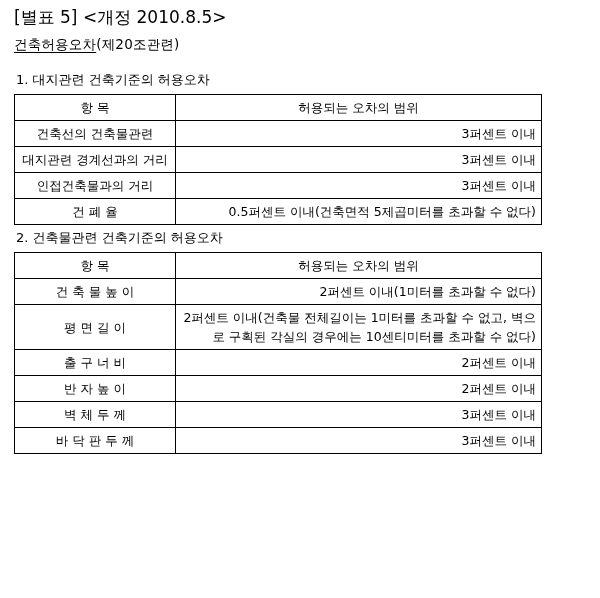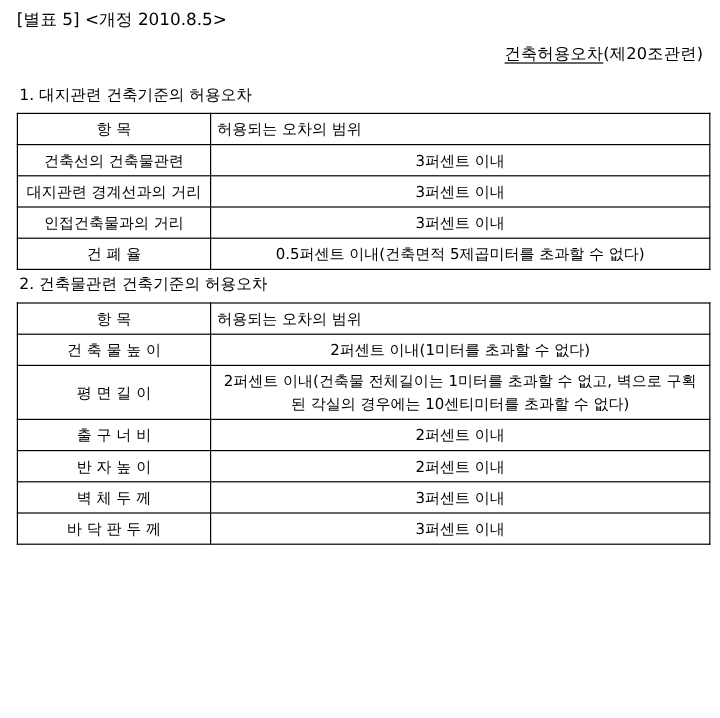--- a/index.html
+++ b/index.html
@@ -15,67 +15,67 @@
     font-size: 12.5px;
   }
   .page {
     position: relative;
     width: 600px;
     height: 598px;
     box-sizing: border-box;
     padding: 8px 14px 0 14px;
   }
   .header-line {
-    font-size: 14px;
+    font-size: 17px;
     margin: 0 0 0 0;
     line-height: 18px;
     white-space: nowrap;
   }
   .doc-title {
-    text-align: right;
+    text-align: left;
     font-size: 13.5px;
     margin-top: 10px;
     margin-bottom: 18px;
     letter-spacing: 0.2px;
   }
   .doc-title span.underline {
     text-decoration: underline;
     text-underline-offset: 3px;
   }
   .section-heading {
     font-size: 13px;
     margin: 0 0 6px 2px;
     line-height: 16px;
   }
   .section-heading.second {
     margin-top: 5px;
   }
   table.spec {
     border-collapse: collapse;
-    width: 578px;
+    width: 528px;
     table-layout: fixed;
     margin: 0 0 4px 0;
   }
   table.spec td, table.spec th {
     border: 1px solid #000000;
     padding: 3px 5px;
     font-size: 12.5px;
     font-weight: normal;
     vertical-align: middle;
     line-height: 19px;
   }
   td.col-item, th.col-item {
     width: 150px;
     text-align: center;
   }
   td.col-desc, th.col-desc {
-    text-align: center;
+    text-align: right;
   }
   th.col-desc {
-    text-align: left;
+    text-align: center;
   }
   .cell-multiline {
     line-height: 19px;
   }
 </style>
 </head>
 <body>
 
 <div class="page">
 

